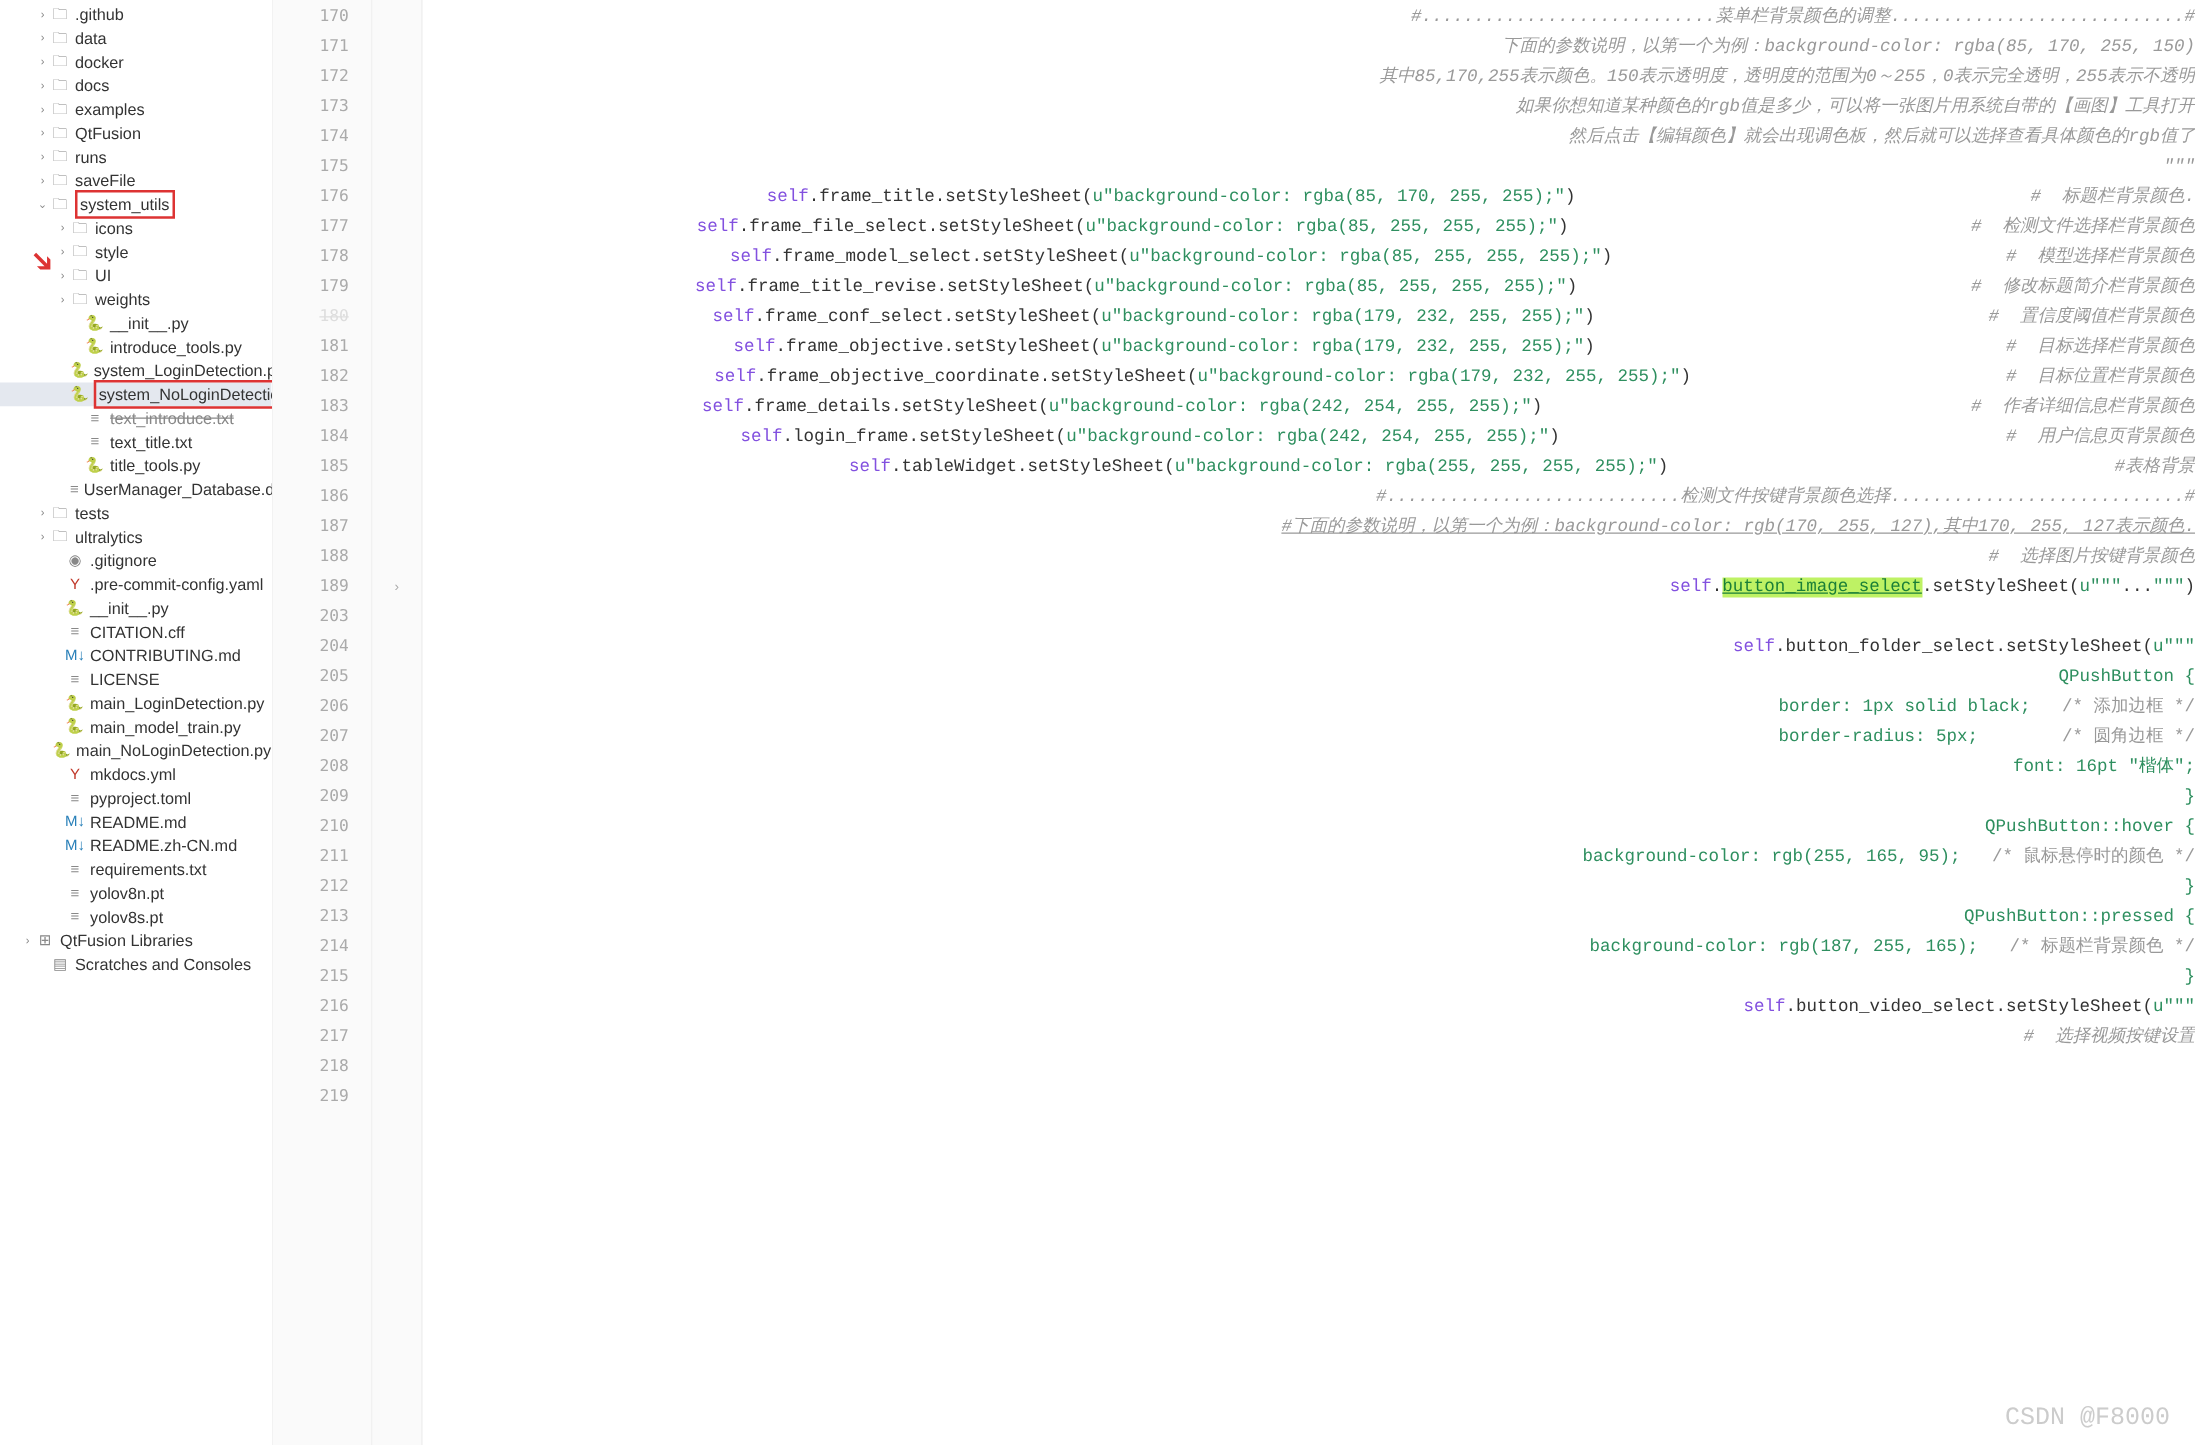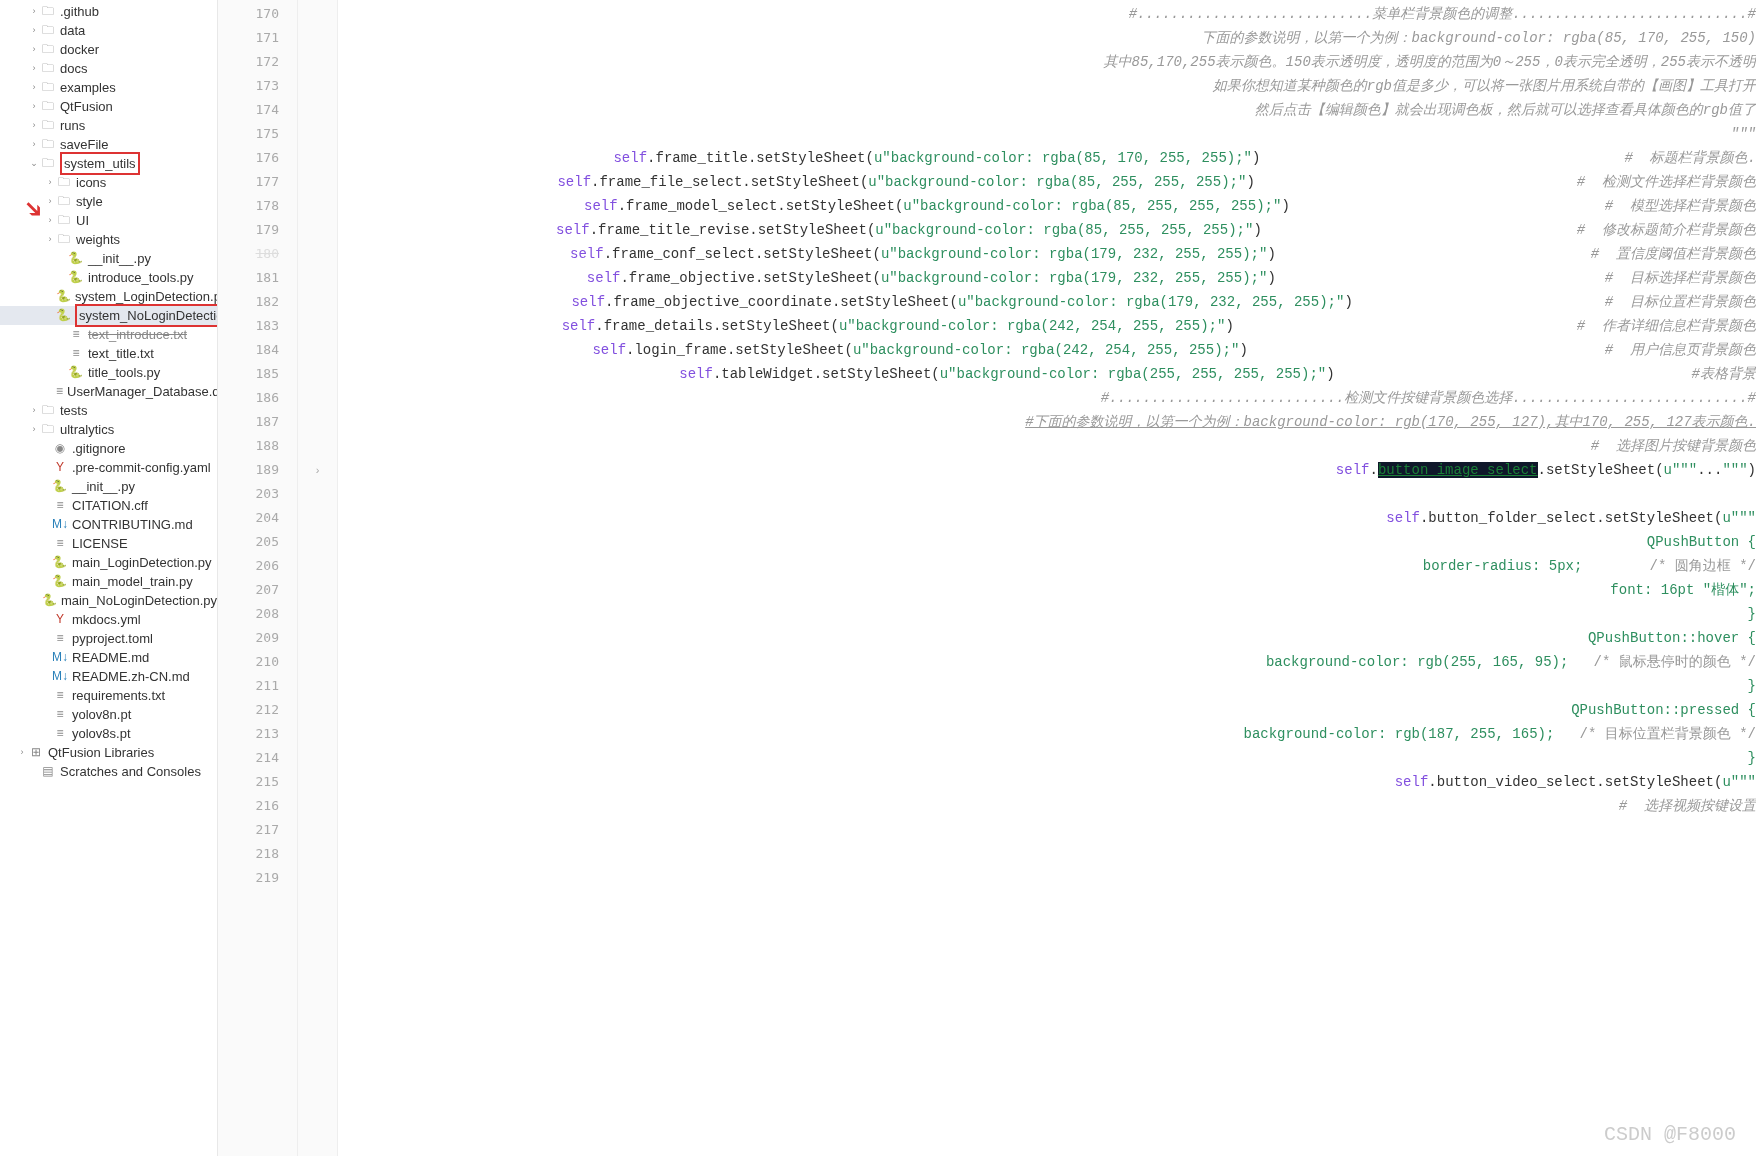--- a/index.html
+++ b/index.html
@@ -99,21 +99,21 @@
 .selected { background: #e4e8ef; }
 .arrow-red {
   position: absolute;
   color: #d33;
   font-size: 24px;
   z-index: 10;
 }
 .c-comment { color: #999; font-style: italic; }
 .c-str { color: #2e8f5f; }
 .c-self { color: #8250df; }
-.c-hl { color: #1a7f37; text-decoration: underline; background: #0f172a; }
+.c-hl { color: #1a7f37; text-decoration: underline; background: #bef264; }
 .watermark {
   position: absolute;
   bottom: 10px;
   right: 20px;
   color: #ccc;
   font-size: 20px;
   font-family: Liberation Mono, monospace;
   z-index: 100;
 }
 </style>
@@ -434,27 +434,28 @@
       <div class="line"><span class="c-self">self</span>.frame_details.setStyleSheet(<span class="c-str">u"background-color: rgba(242, 254, 255, 255);"</span>)<span style="display:inline-block; width:343px"></span><span class="c-comment">#  作者详细信息栏背景颜色</span></div>
       <div class="line"><span class="c-self">self</span>.login_frame.setStyleSheet(<span class="c-str">u"background-color: rgba(242, 254, 255, 255);"</span>)<span style="display:inline-block; width:357px"></span><span class="c-comment">#  用户信息页背景颜色</span></div>
       <div class="line"><span class="c-self">self</span>.tableWidget.setStyleSheet(<span class="c-str">u"background-color: rgba(255, 255, 255, 255);"</span>)<span style="display:inline-block; width:357px"></span><span class="c-comment">#表格背景</span></div>
       <div class="line"><span class="c-comment">#............................检测文件按键背景颜色选择............................#</span></div>
       <div class="line"><span class="c-comment" style="text-decoration:underline">#下面的参数说明，以第一个为例：background-color: rgb(170, 255, 127),其中170, 255, 127表示颜色.</span></div>
       <div class="line"><span class="c-comment">#  选择图片按键背景颜色</span></div>
       <div class="line"><span class="c-self">self</span>.<span class="c-hl">button_image_select</span>.setStyleSheet(<span class="c-str">u"""</span>...<span class="c-str">"""</span>)</div>
       <div class="line"></div>
       <div class="line"><span class="c-self">self</span>.button_folder_select.setStyleSheet(<span class="c-str">u"""</span></div>
       <div class="line"><span class="c-str">                QPushButton {</span></div>
+      <div class="line"><span class="c-str">                    border: 1px solid black;   </span><span class="c-comment" style="font-style:normal">/* 添加边框 */</span><span class="c-str"></span></div>
       <div class="line"><span class="c-str">                    border-radius: 5px;        </span><span class="c-comment" style="font-style:normal">/* 圆角边框 */</span><span class="c-str"></span></div>
       <div class="line"><span class="c-str">                    font: 16pt "楷体";</span></div>
       <div class="line"><span class="c-str">                    }</span></div>
       <div class="line"><span class="c-str">                QPushButton::hover {</span></div>
       <div class="line"><span class="c-str">                    background-color: rgb(255, 165, 95);   </span><span class="c-comment" style="font-style:normal">/* 鼠标悬停时的颜色 */</span><span class="c-str"></span></div>
       <div class="line"><span class="c-str">                    }</span></div>
       <div class="line"><span class="c-str">                QPushButton::pressed {</span></div>
-      <div class="line"><span class="c-str">                    background-color: rgb(187, 255, 165);   </span><span class="c-comment" style="font-style:normal">/* 目标位置栏背景颜色 */</span><span class="c-str"></span></div>
+      <div class="line"><span class="c-str">                    background-color: rgb(187, 255, 165);   </span><span class="c-comment" style="font-style:normal">/* 标题栏背景颜色 */</span><span class="c-str"></span></div>
       <div class="line"><span class="c-str">                    }</span></div>
       <div class="line"><span class="c-self">self</span>.button_video_select.setStyleSheet(<span class="c-str">u"""</span></div>
       <div class="line"><span class="c-comment">#  选择视频按键设置</span></div>
     </div>
 </div>
 
 <div class="watermark">CSDN @F8000</div>
 
 </body></html>

